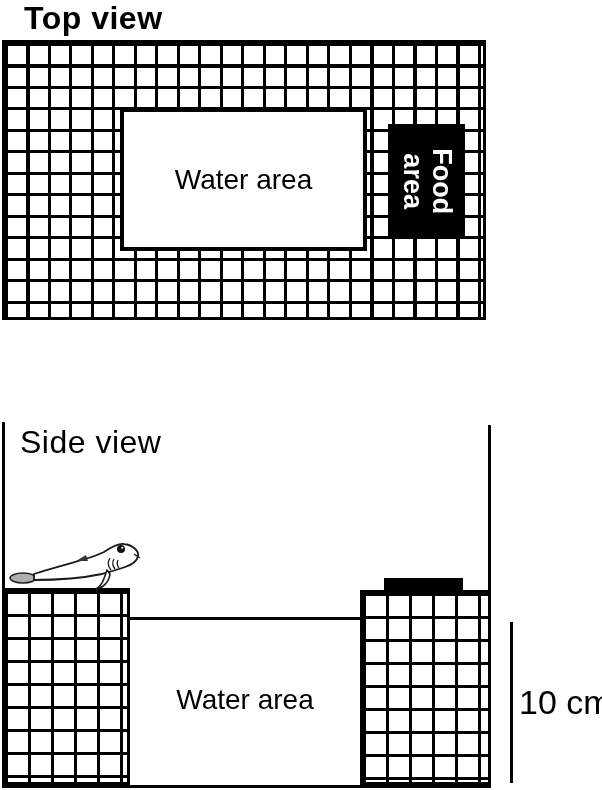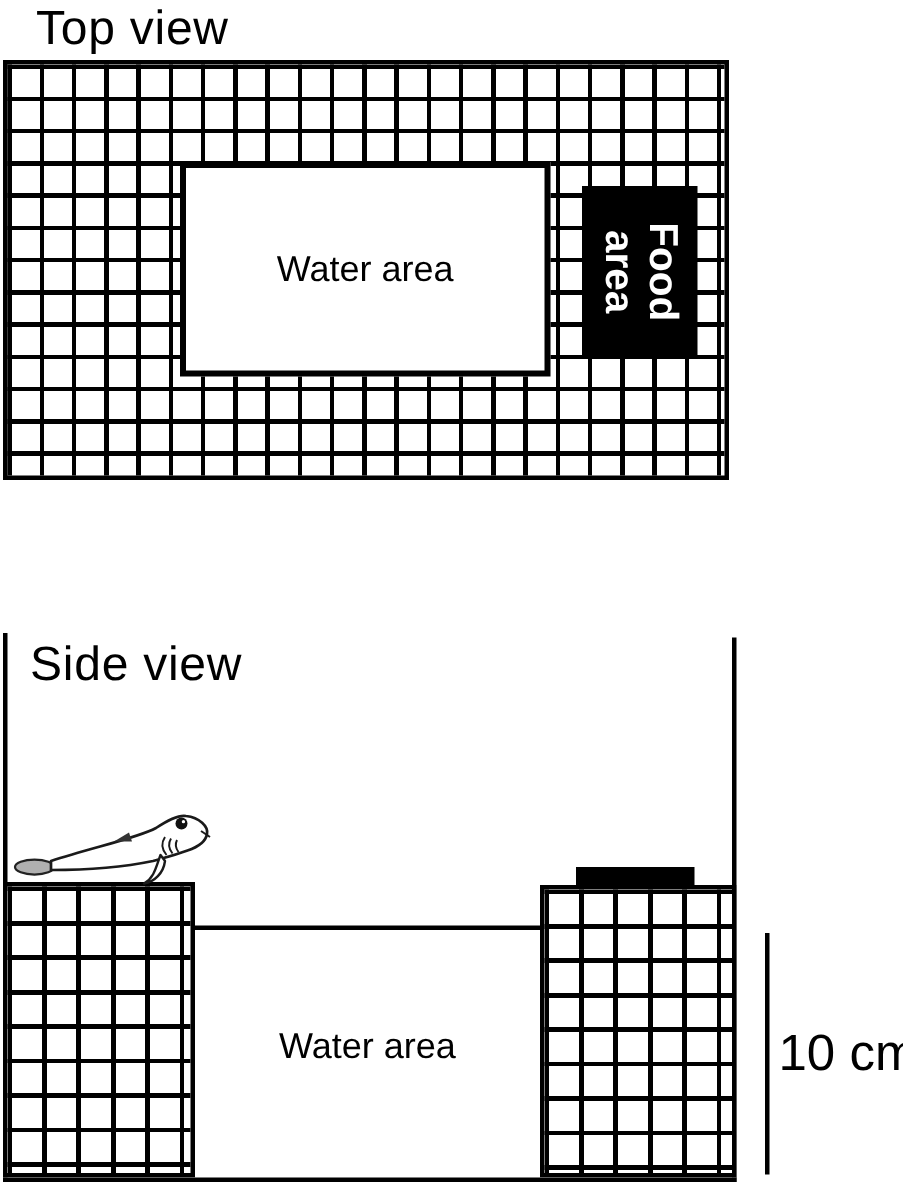--- a/index.html
+++ b/index.html
@@ -14,21 +14,21 @@
   .abs{position:absolute;}
 
   
   .view-title{
     font-size:32px;
     letter-spacing:0.5px;
     color:#000;
     white-space:nowrap;
   }
   .area-label{
-    font-size:24px;
+    font-size:28px;
     color:#000;
     white-space:nowrap;
   }
 
   
   .tank-top{
     left:2px;top:40px;
     width:478px;height:274px;
     border:3px solid #000;
     background-color:#fff;
@@ -77,21 +77,21 @@
   }
   .food-bar{left:384px;top:578px;width:79px;height:14px;background:#000;}
   .scale-line{left:510px;top:622px;width:3px;height:161px;background:#000;}
   .scale-label{left:519px;top:683px;font-size:34px;white-space:nowrap;}
 </style>
 </head>
 <body>
 
 <div class="canvas">
 
-  <div class="abs view-title" style="left:24px;top:0px;">Top view</div>
+  <div class="abs view-title" style="left:24px;top:0px;font-weight:bold;">Top view</div>
 
   <div class="abs tank-top"></div>
 
   <div class="abs water-top">
     <span class="area-label">Water area</span>
   </div>
 
   <div class="abs food-top">
     <div class="food-label-rot">
       <span>Food</span>

